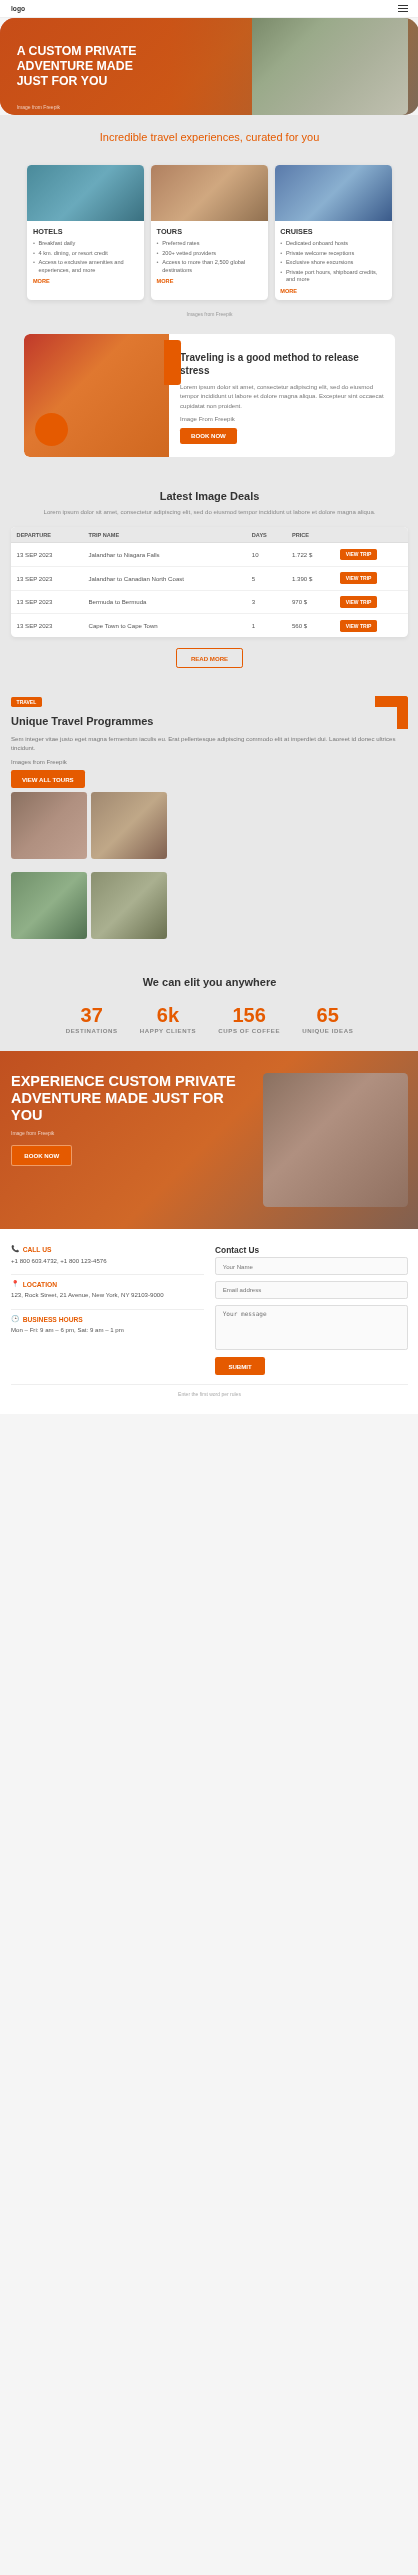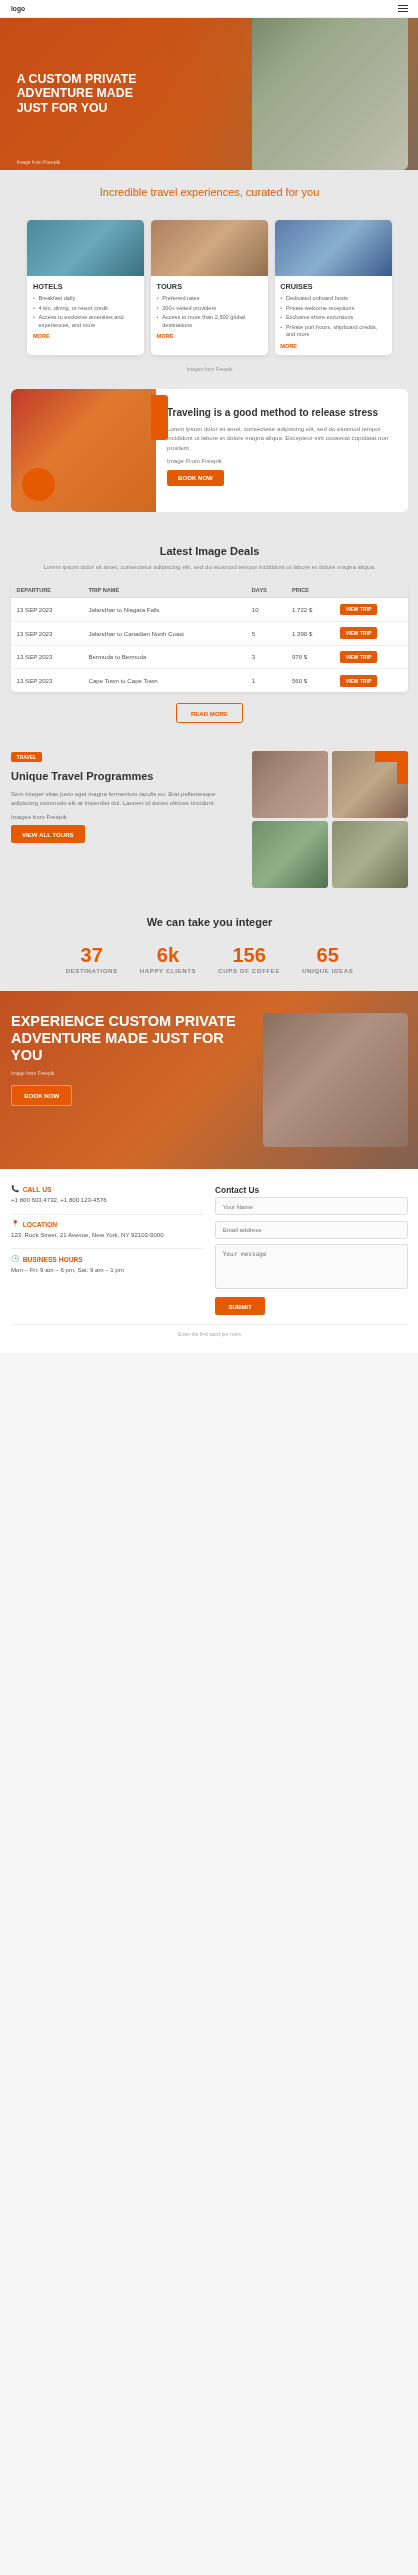--- a/index.html
+++ b/index.html
@@ -5,21 +5,21 @@
     * { box-sizing: border-box; margin: 0; padding: 0; }
     body { font-family: Arial, sans-serif; background: #f5f5f5; width: 419px; overflow-x: hidden; }
 
     
     .header { background: #fff; display: flex; justify-content: space-between; align-items: center; padding: 4.5px 11px; border-bottom: 0.6px solid #eee; }
     .header-logo { font-size: 6.7px; font-weight: bold; color: #333; }
     .header-menu { display: flex; gap: 2.2px; flex-direction: column; cursor: pointer; }
     .header-menu span { display: block; width: 10px; height: 1.1px; background: #333; }
 
     
-    .hero { position: relative; height: 152px; background: linear-gradient(135deg, #c0392b 0%, #e67e22 50%, #8c7b6b 100%); overflow: hidden; display: flex; align-items: center; }
+    .hero { position: relative; height: 97px; background: linear-gradient(135deg, #c0392b 0%, #e67e22 50%, #8c7b6b 100%); overflow: hidden; display: flex; align-items: center; border-radius: 15px; }
     .hero-bg { position: absolute; top: 0; left: 0; right: 0; bottom: 0; background: linear-gradient(to right, rgba(200,80,20,0.85) 40%, rgba(100,80,60,0.4) 100%); }
     .hero-people { position: absolute; right: 11px; top: 0; bottom: 0; width: 156px; background: linear-gradient(135deg, #7a8a6a 0%, #9aaa8a 30%, #aab09a 60%, #c0c0b0 100%); border-radius: 0 0 5.6px 0; }
     .hero-text { position: relative; z-index: 2; padding: 16.7px 16.7px; color: #fff; max-width: 179px; }
     .hero-text h1 { font-size: 12.3px; font-weight: 900; line-height: 1.2; text-transform: uppercase; }
     .hero-image-credit { position: absolute; bottom: 4.5px; left: 16.7px; font-size: 5px; color: rgba(255,255,255,0.7); z-index: 3; }
 
     
     .curated-section { background: #e8e8e8; padding: 16.7px 11px 5.6px; text-align: center; }
     .curated-title { font-size: 11px; font-weight: 400; color: #333; margin-bottom: 22px; }
     .curated-title span { color: #e55a00; }
@@ -32,21 +32,21 @@
     .curated-card-body { padding: 5.6px; text-align: left; }
     .curated-card-title { font-size: 7.3px; font-weight: 700; color: #333; margin-bottom: 3.3px; text-transform: uppercase; }
     .curated-card-list { list-style: none; padding: 0; }
     .curated-card-list li { font-size: 5.6px; color: #666; padding: 1.1px 0; padding-left: 5.6px; position: relative; line-height: 1.3; }
     .curated-card-list li::before { content: "•"; position: absolute; left: 0; color: #888; }
     .curated-more { color: #e55a00; font-size: 5.6px; font-weight: bold; text-transform: uppercase; display: inline-block; margin-top: 3.3px; text-decoration: none; }
     .curated-credits { font-size: 5px; color: #999; text-align: center; padding-bottom: 5.6px; }
 
     
     .stress-section { background: #e8e8e8; padding: 5.6px 0 16.7px; }
-    .stress-inner { position: relative; margin: 0 11px; background: #fff; border-radius: 5.6px; overflow: hidden; display: flex; min-height: 123px; }
+    .stress-inner { position: relative; margin: 0 24px; background: #fff; border-radius: 5.6px; overflow: hidden; display: flex; min-height: 123px; }
     .stress-left-img { width: 145px; flex: 0 0 145px; background: linear-gradient(135deg, #c0392b 0%, #e07830 40%, #d06820 100%); position: relative; border-radius: 5.6px 0 0 5.6px; }
     .stress-car-circle { position: absolute; bottom: 11px; left: 11px; width: 33px; height: 33px; background: #e55a00; border-radius: 50%; }
     .stress-right { padding: 16.7px 11px 11px 11px; flex: 1; }
     .stress-right h2 { font-size: 10px; font-weight: 700; color: #333; margin-bottom: 5.6px; line-height: 1.3; }
     .stress-right p { font-size: 6.1px; color: #777; line-height: 1.5; margin-bottom: 4.5px; }
     .stress-image-credit { font-size: 5px; color: #aaa; margin-bottom: 7.8px; }
     .stress-btn { background: #e55a00; color: #fff; border: none; padding: 4.5px 11px; border-radius: 2.2px; font-size: 6.1px; font-weight: bold; cursor: pointer; }
     .stress-orange-block { position: absolute; top: 5.6px; left: 140px; width: 16.7px; height: 45px; background: #e55a00; border-radius: 0 3.3px 3.3px 0; }
 
     
@@ -55,21 +55,21 @@
     .deals-sub { font-size: 6.1px; color: #888; text-align: center; margin-bottom: 11px; line-height: 1.5; }
     .deals-table { width: 100%; border-collapse: collapse; background: #fff; border-radius: 4.5px; overflow: hidden; box-shadow: 0 1.1px 4.5px rgba(0,0,0,0.06); }
     .deals-table th { background: #e8e8e8; padding: 4.5px 5.6px; font-size: 5.6px; font-weight: 700; color: #555; text-align: left; border-bottom: 0.6px solid #ddd; text-transform: uppercase; }
     .deals-table td { padding: 5.6px; font-size: 6.1px; color: #555; border-bottom: 0.6px solid #f0f0f0; }
     .deals-table tr:last-child td { border-bottom: none; }
     .view-trip-btn { background: #e55a00; color: #fff; border: none; padding: 2.8px 5.6px; border-radius: 1.7px; font-size: 5px; font-weight: bold; cursor: pointer; white-space: nowrap; }
     .deals-more-btn { display: block; margin: 11px auto 0; background: transparent; border: 1.1px solid #e55a00; color: #e55a00; padding: 5.6px 13.4px; border-radius: 2.2px; font-size: 6.1px; font-weight: bold; cursor: pointer; text-transform: uppercase; }
 
     
     .unique-section { background: #e8e8e8; padding: 11px; }
-    .unique-inner { display: flex; gap: 13px; position: relative; }
+    .unique-inner { display: flex; gap: 4px; position: relative; flex-direction: column; }
     .unique-left { flex: 1; padding-right: 11px; }
     .unique-badge { background: #e55a00; color: #fff; font-size: 5px; font-weight: bold; padding: 2.2px 5.6px; border-radius: 1.7px; text-transform: uppercase; display: inline-block; margin-bottom: 6.7px; }
     .unique-left h2 { font-size: 11px; font-weight: 700; color: #333; margin-bottom: 5.6px; line-height: 1.3; }
     .unique-left p { font-size: 6.1px; color: #777; line-height: 1.5; margin-bottom: 4.5px; }
     .unique-credit { font-size: 5px; color: #aaa; margin-bottom: 7.8px; }
     .unique-btn { background: #e55a00; color: #fff; border: none; padding: 5.6px 11px; border-radius: 2.2px; font-size: 6.1px; font-weight: bold; cursor: pointer; text-transform: uppercase; }
     .unique-right { width: 156px; flex: 0 0 156px; display: grid; grid-template-columns: 1fr 1fr; grid-template-rows: 1fr 1fr; gap: 3.3px; }
     .unique-img { border-radius: 3.3px; overflow: hidden; }
     .unique-img.img1 { background: linear-gradient(135deg, #8a7060 0%, #b09080 50%, #c0a090 100%); height: 67px; }
     .unique-img.img2 { background: linear-gradient(135deg, #a08870 0%, #c0a888 50%, #806050 100%); height: 67px; }
@@ -254,21 +254,21 @@
       <div class="unique-img img1"></div>
       <div class="unique-img img2"></div>
       <div class="unique-img img3"></div>
       <div class="unique-img img4"></div>
     </div>
     <div class="unique-orange-corner"></div>
   </div>
 </section>
 
 <section class="stats-section">
-  <h2 class="stats-title">We can take you integer</h2>
+  <h2 class="stats-title">We can elit you anywhere</h2>
   <div class="stats-row">
     <div class="stat-item">
       <div class="stat-number">37</div>
       <div class="stat-label">DESTINATIONS</div>
     </div>
     <div class="stat-item">
       <div class="stat-number">6k</div>
       <div class="stat-label">HAPPY CLIENTS</div>
     </div>
     <div class="stat-item">

